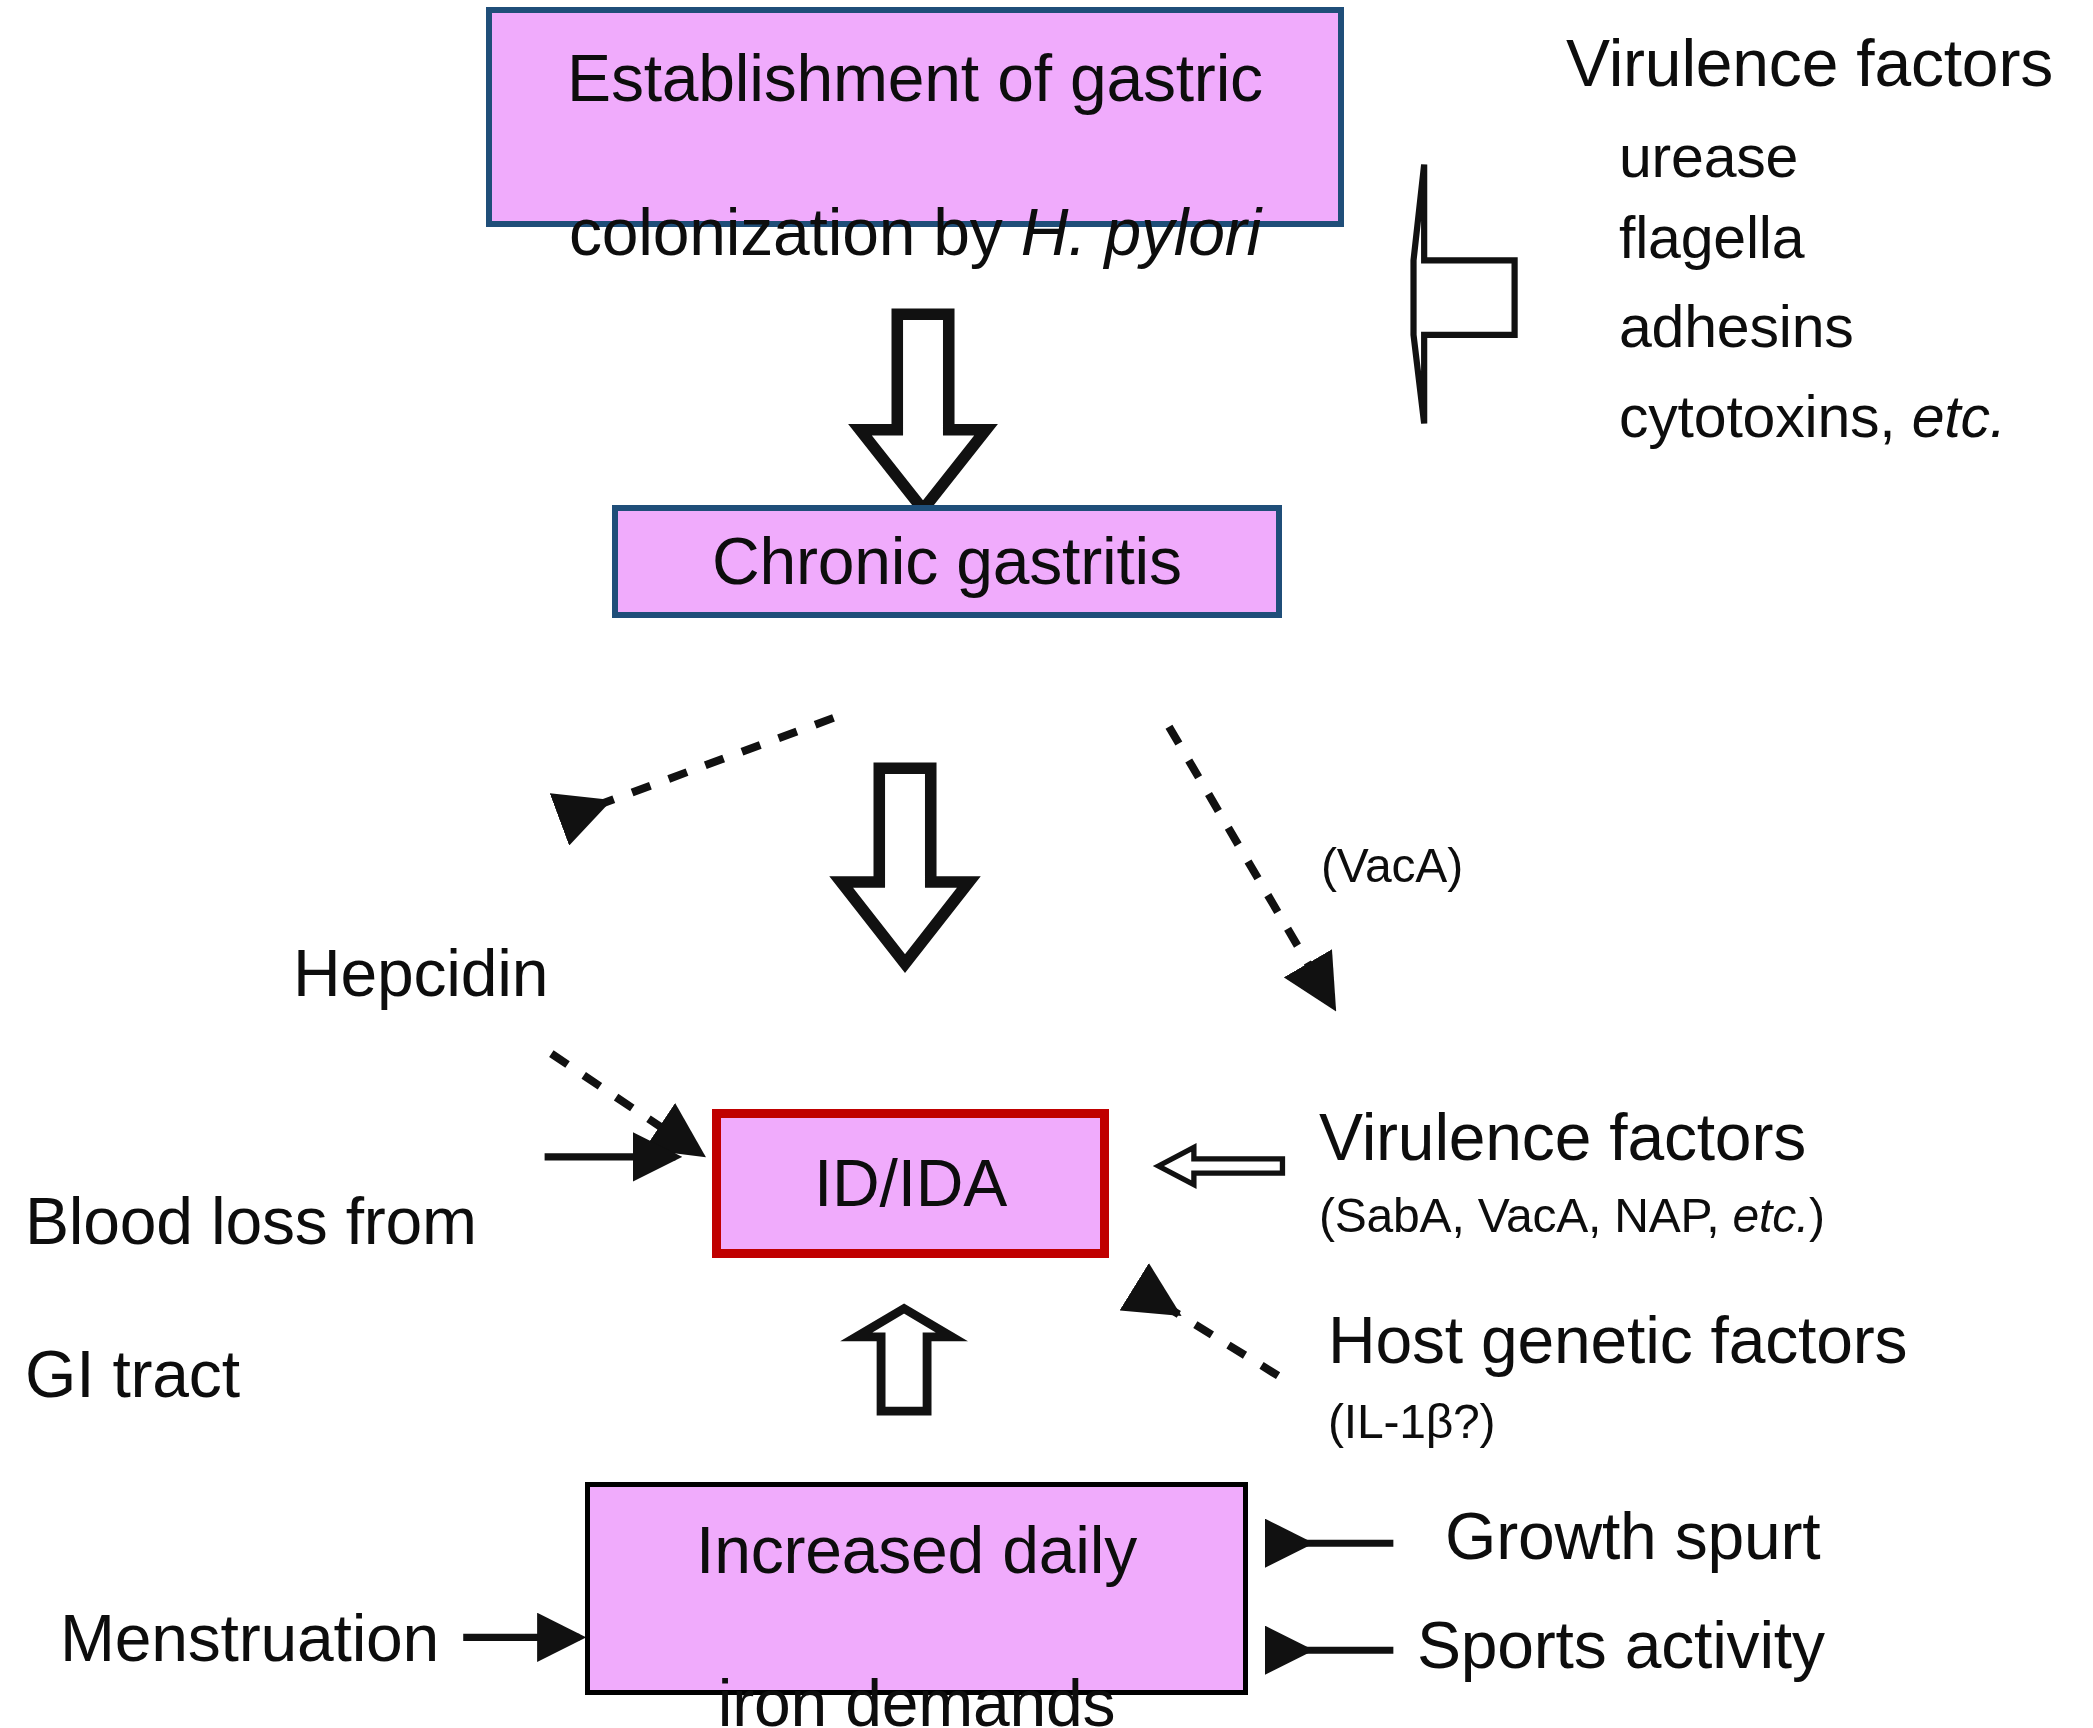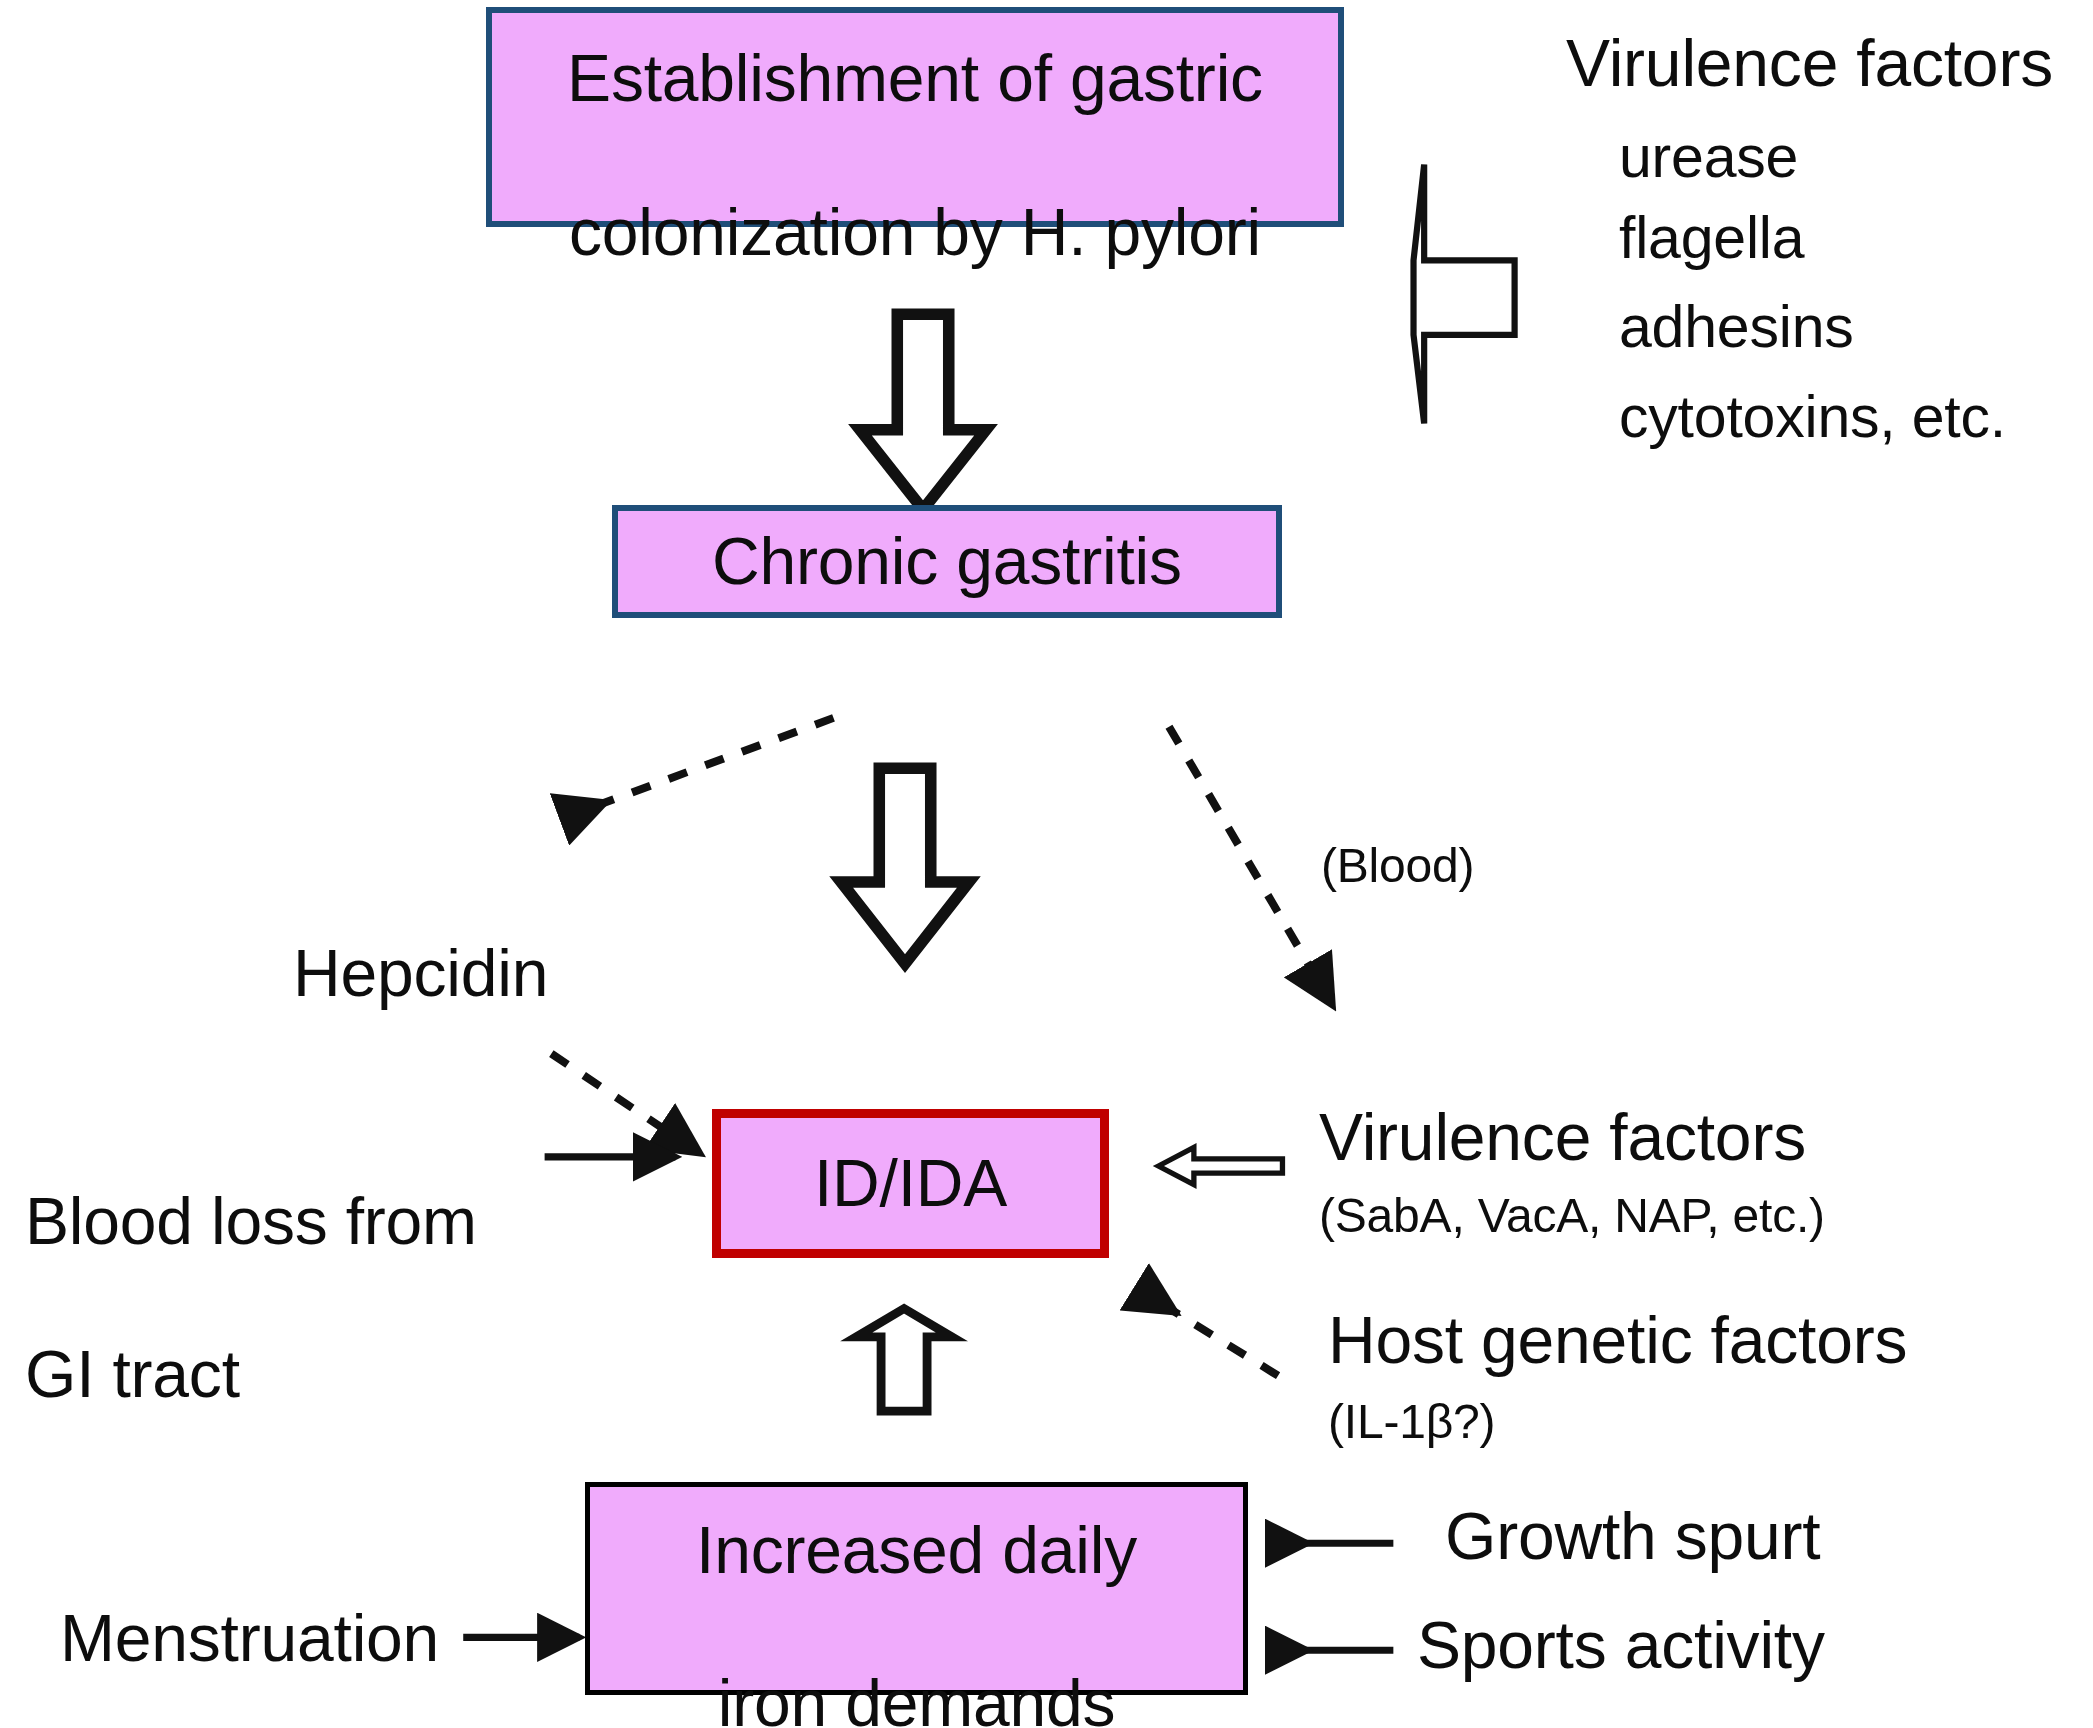--- a/index.html
+++ b/index.html
@@ -36,21 +36,21 @@
   
   .txt {
     color: #0d0d0d;
     line-height: 1.16;
     white-space: pre-line;
     letter-spacing: -0.2px;
   }
   .t-big    { font-size: 66px; }
   .t-mid    { font-size: 59px; }
   .t-small  { font-size: 48px; }
-  .ital     { }
+  .ital     { font-style: italic; }
   .center   { text-align: center; }
   .left     { text-align: left; }
 
   svg { display: block; overflow: visible; }
 </style>
 </head>
 <body>
 
 <div id="canvas">
 
@@ -121,21 +121,21 @@
     <svg width="284" height="355" viewBox="0 0 320 400">
       <defs>
         <marker id="ah3" markerWidth="7" markerHeight="7" refX="5.6" refY="3.5" orient="auto">
           <path d="M 0 0 L 7 3.5 L 0 7 Z" fill="#111111"></path>
         </marker>
       </defs>
       <line x1="18" y1="20" x2="200" y2="330" stroke="#111111" stroke-width="9" stroke-dasharray="22,22" marker-end="url(#ah3)"></line>
     </svg>
   </div>
 
-  <div class="abs txt t-small left" style="left:1321px; top:838px;">(Blood)</div>
+  <div class="abs txt t-small left" style="left:1321px; top:838px;">(VacA)</div>
 
   <div class="abs txt t-big left" style="left:25px; top:1106px; width:497px;">
     <span>Blood loss from</span><br>
     <span>GI tract</span>
   </div>
 
   <div class="abs" style="left:541px; top:1133px; width:168px; height:53px;">
     <svg width="168" height="53" viewBox="0 0 190 60">
       <defs>
         <marker id="ah4" markerWidth="7" markerHeight="7" refX="6" refY="3.5" orient="auto">

